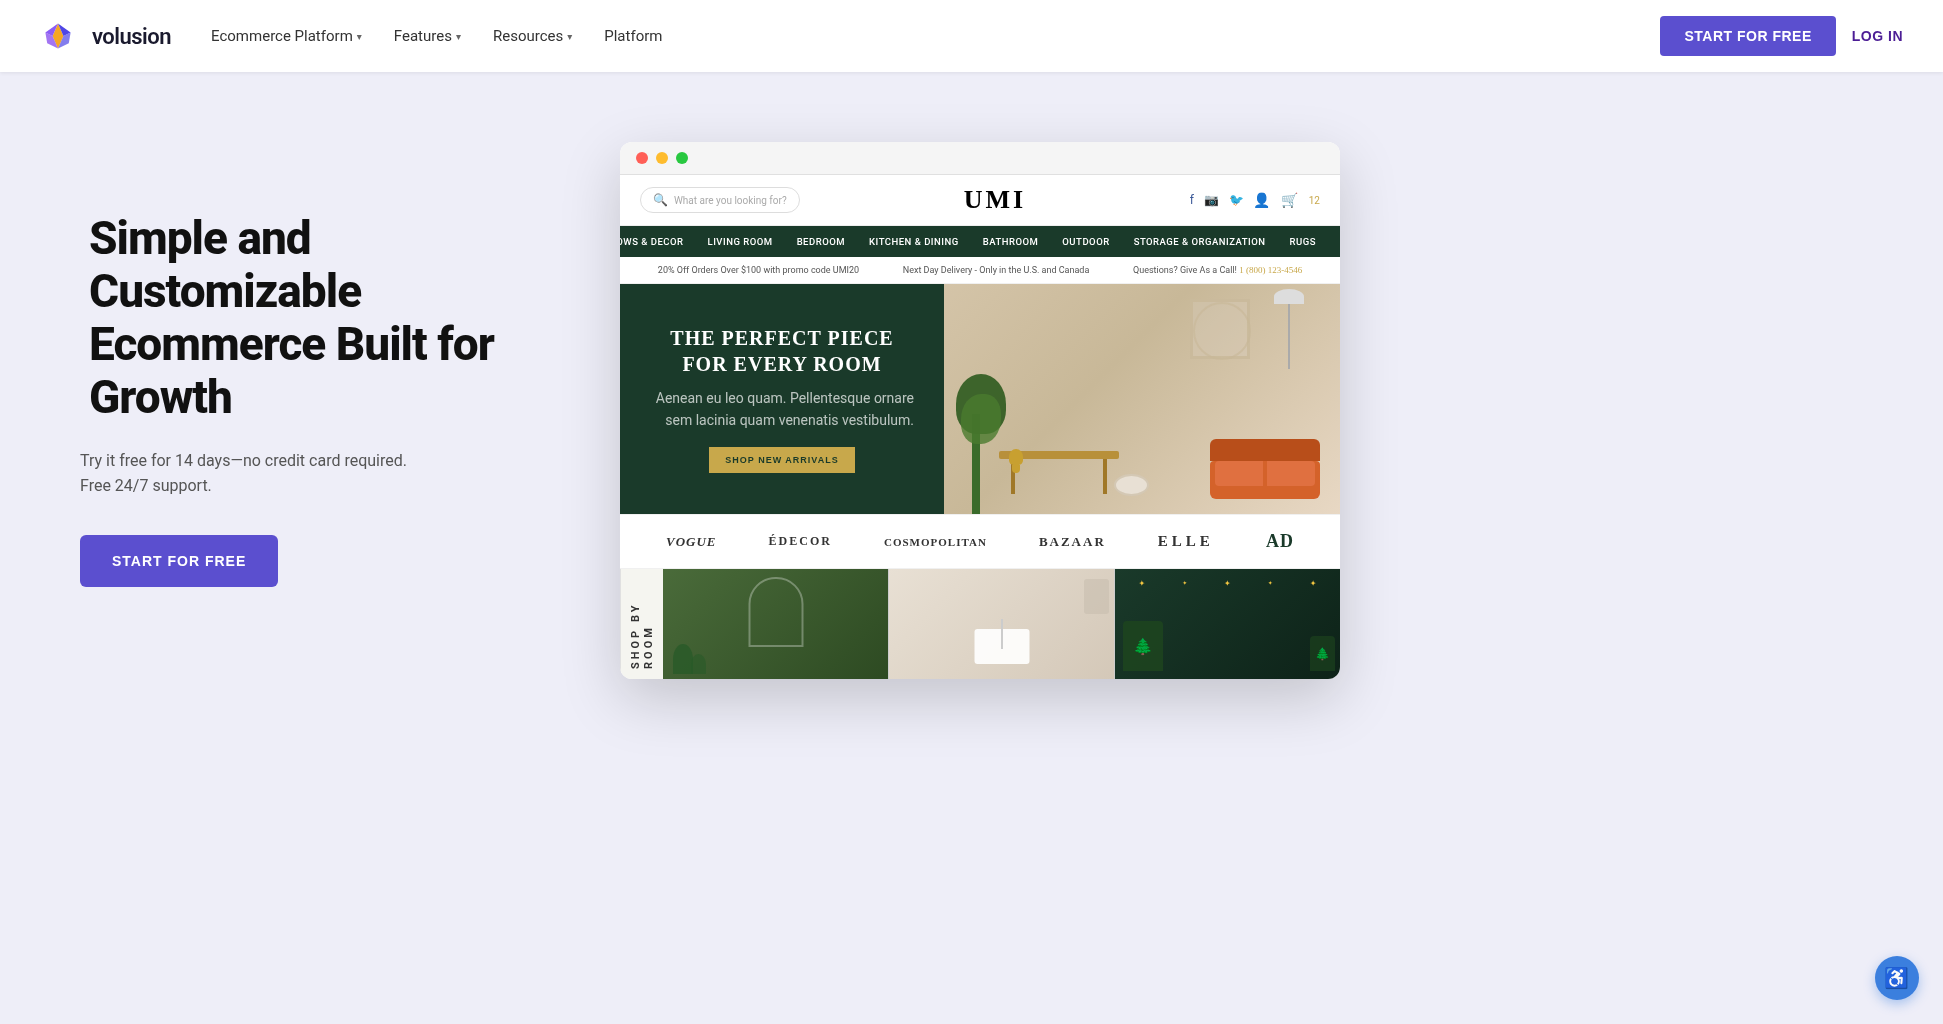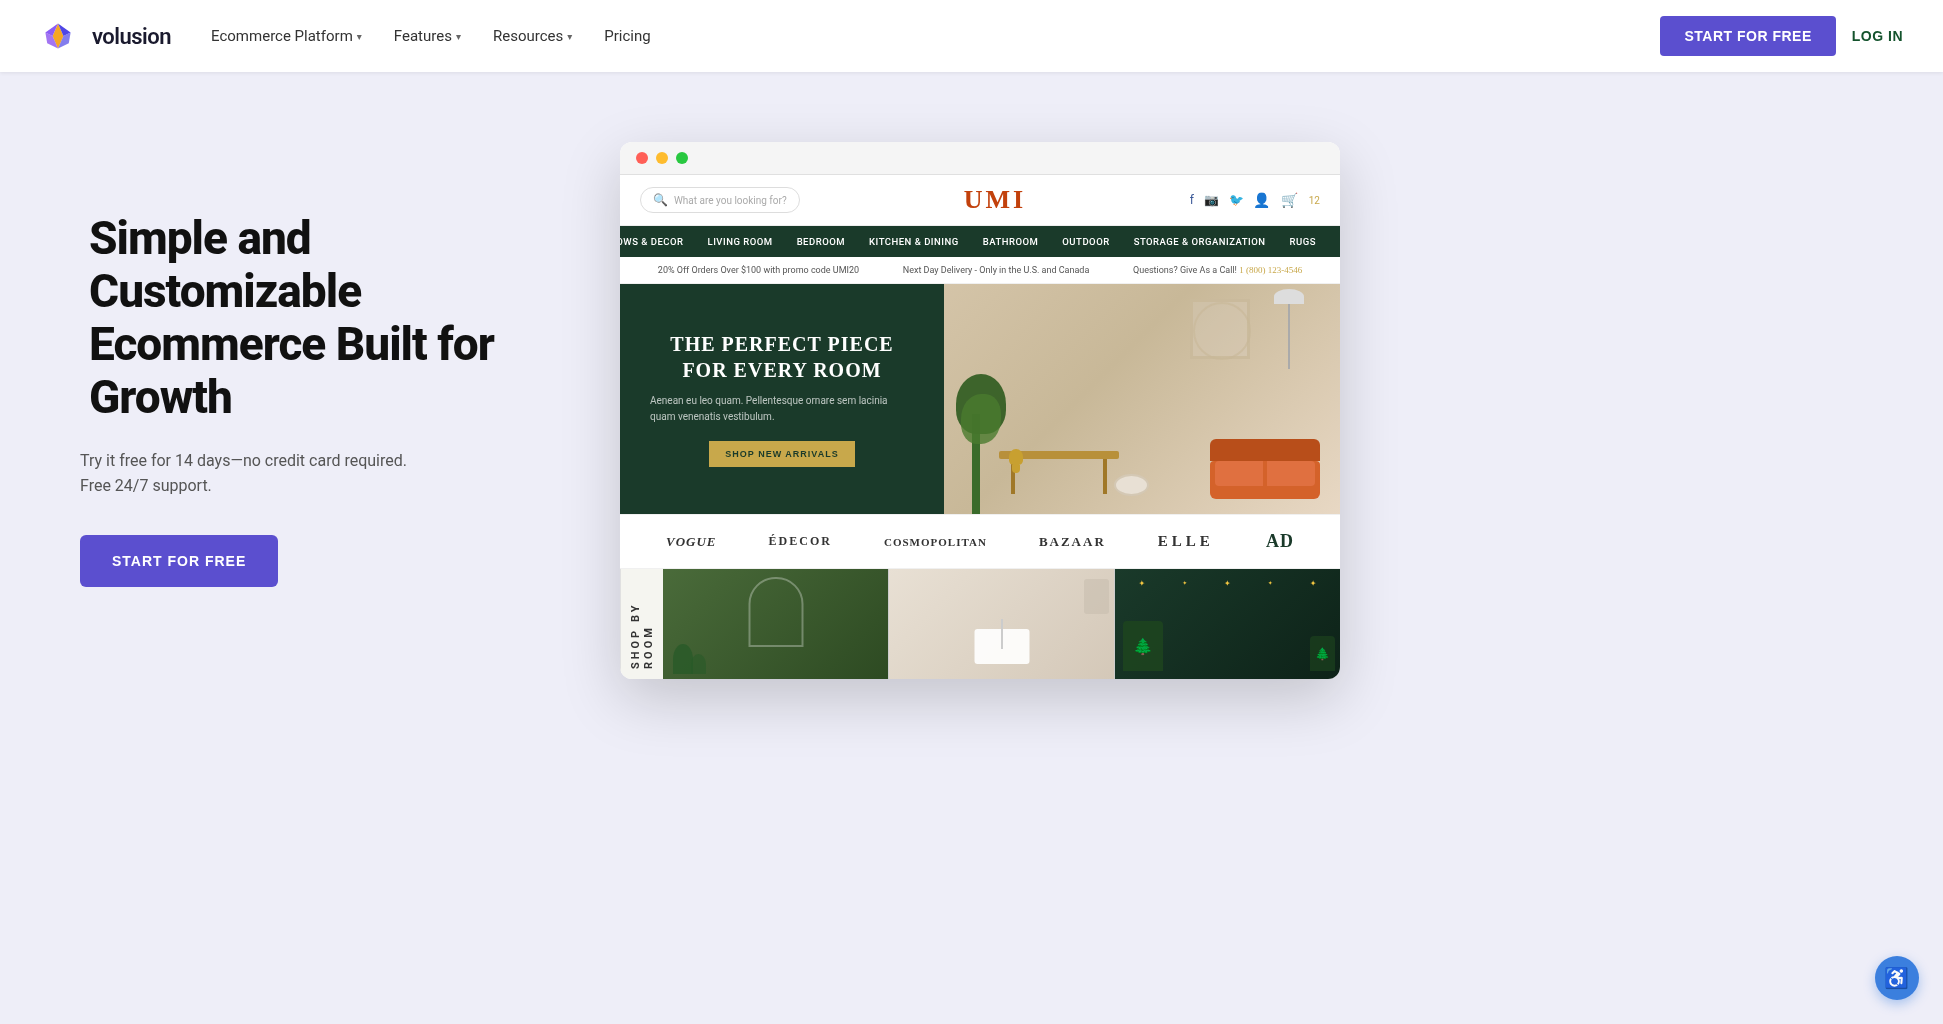--- a/index.html
+++ b/index.html
@@ -68,21 +68,21 @@
       border: none;
       padding: 12px 24px;
       font-size: 14px;
       font-weight: 700;
       letter-spacing: 0.5px;
       cursor: pointer;
       border-radius: 4px;
       text-transform: uppercase;
     }
     .btn-login {
-      color: #14532d;
+      color: #4c1d95;
       font-size: 14px;
       font-weight: 700;
       letter-spacing: 0.5px;
       background: none;
       border: none;
       cursor: pointer;
       text-transform: uppercase;
     }
 
     
@@ -172,21 +172,21 @@
       padding: 5px 12px;
       font-size: 11px;
       color: #999;
       width: 160px;
     }
     .search-icon-sm { color: #c8a84b; font-size: 12px; }
     .store-logo-text {
       font-family: Georgia, serif;
       font-size: 26px;
       font-weight: 700;
-      color: #c2410c;
+      color: #000000;
       letter-spacing: 3px;
     }
     .store-header-icons {
       display: flex;
       align-items: center;
       gap: 10px;
       font-size: 13px;
       color: #555;
     }
     .cart-badge {
@@ -246,22 +246,22 @@
       font-weight: 700;
       font-family: Georgia, serif;
       text-align: center;
       line-height: 1.3;
       margin-bottom: 10px;
       letter-spacing: 1px;
       text-transform: uppercase;
     }
     .store-hero-sub {
       color: rgba(255,255,255,0.7);
-      font-size: 10px;
-      text-align: left;
+      font-size: 14px;
+      text-align: right;
       margin-bottom: 16px;
       line-height: 1.6;
     }
     .store-hero-btn {
       background: #c8a84b;
       color: #1a3a2a;
       border: none;
       padding: 8px 16px;
       font-size: 9px;
       font-weight: 700;
@@ -386,21 +386,21 @@
     </a>
     <a class="nav-link">
       <span>Features</span>
       <span class="chevron">▾</span>
     </a>
     <a class="nav-link">
       <span>Resources</span>
       <span class="chevron">▾</span>
     </a>
     <a class="nav-link">
-      <span>Pricing</span>
+      <span>Platform</span>
     </a>
   </div>
 
   <div class="nav-actions">
     <button class="btn-start-nav">START FOR FREE</button>
     <button class="btn-login">LOG IN</button>
   </div>
 </nav>
 
 <div class="main">

